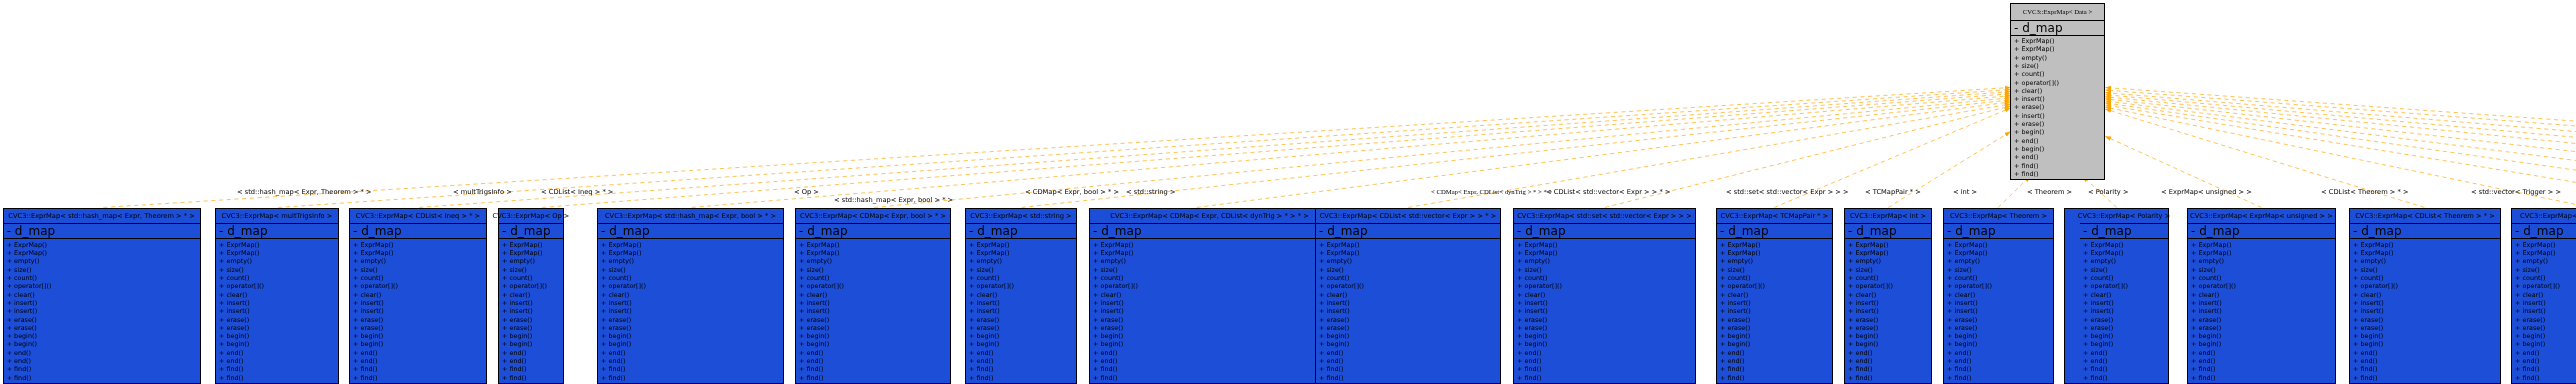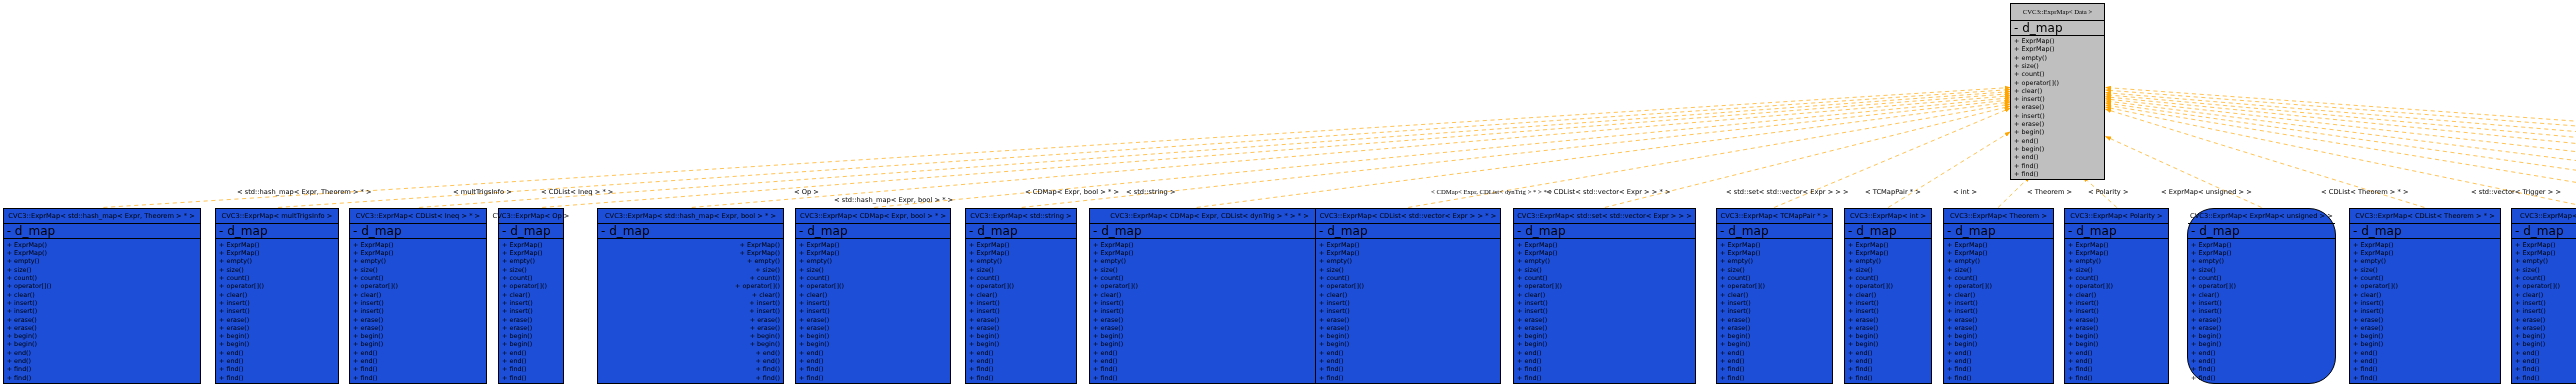--- a/index.html
+++ b/index.html
@@ -213,21 +213,21 @@
         <div class="m">+ erase()</div>
         <div class="m">+ begin()</div>
         <div class="m">+ begin()</div>
         <div class="m">+ end()</div>
         <div class="m">+ end()</div>
         <div class="m">+ find()</div>
         <div class="m">+ find()</div>
       </div>
     </div>
     <div class="edge-label" style="left: 794px;">&lt; Op &gt;</div>
-    <div class="uml-box instance" style="left: 597px; width: 187px; text-align: right;">
+    <div class="uml-box instance" style="left: 597px; width: 187px;">
       <div class="box-title">CVC3::ExprMap&lt; std::hash_map&lt; Expr, bool &gt; * &gt;</div>
       <div class="box-attrs">
         <div class="m">- d_map</div>
       </div>
       <div class="box-methods">
         <div class="m">+ ExprMap()</div>
         <div class="m">+ ExprMap()</div>
         <div class="m">+ empty()</div>
         <div class="m">+ size()</div>
         <div class="m">+ count()</div>
@@ -447,21 +447,21 @@
         <div class="m">+ erase()</div>
         <div class="m">+ begin()</div>
         <div class="m">+ begin()</div>
         <div class="m">+ end()</div>
         <div class="m">+ end()</div>
         <div class="m">+ find()</div>
         <div class="m">+ find()</div>
       </div>
     </div>
     <div class="edge-label" style="left: 2027px;">&lt; Theorem &gt;</div>
-    <div class="uml-box instance" style="left: 2064px; width: 105px;">
+    <div class="uml-box instance" style="left: 2064px; width: 105px; padding-left: 15px;">
       <div class="box-title">CVC3::ExprMap&lt; Polarity &gt;</div>
       <div class="box-attrs">
         <div class="m">- d_map</div>
       </div>
       <div class="box-methods">
         <div class="m">+ ExprMap()</div>
         <div class="m">+ ExprMap()</div>
         <div class="m">+ empty()</div>
         <div class="m">+ size()</div>
         <div class="m">+ count()</div>
@@ -473,21 +473,21 @@
         <div class="m">+ erase()</div>
         <div class="m">+ begin()</div>
         <div class="m">+ begin()</div>
         <div class="m">+ end()</div>
         <div class="m">+ end()</div>
         <div class="m">+ find()</div>
         <div class="m">+ find()</div>
       </div>
     </div>
     <div class="edge-label" style="left: 2088px;">&lt; Polarity &gt;</div>
-    <div class="uml-box instance" style="left: 2187px; width: 149px; border-radius: 27px;">
+    <div class="uml-box instance" style="left: 2187px; width: 149px;">
       <div class="box-title">CVC3::ExprMap&lt; ExprMap&lt; unsigned &gt; &gt;</div>
       <div class="box-attrs">
         <div class="m">- d_map</div>
       </div>
       <div class="box-methods">
         <div class="m">+ ExprMap()</div>
         <div class="m">+ ExprMap()</div>
         <div class="m">+ empty()</div>
         <div class="m">+ size()</div>
         <div class="m">+ count()</div>

